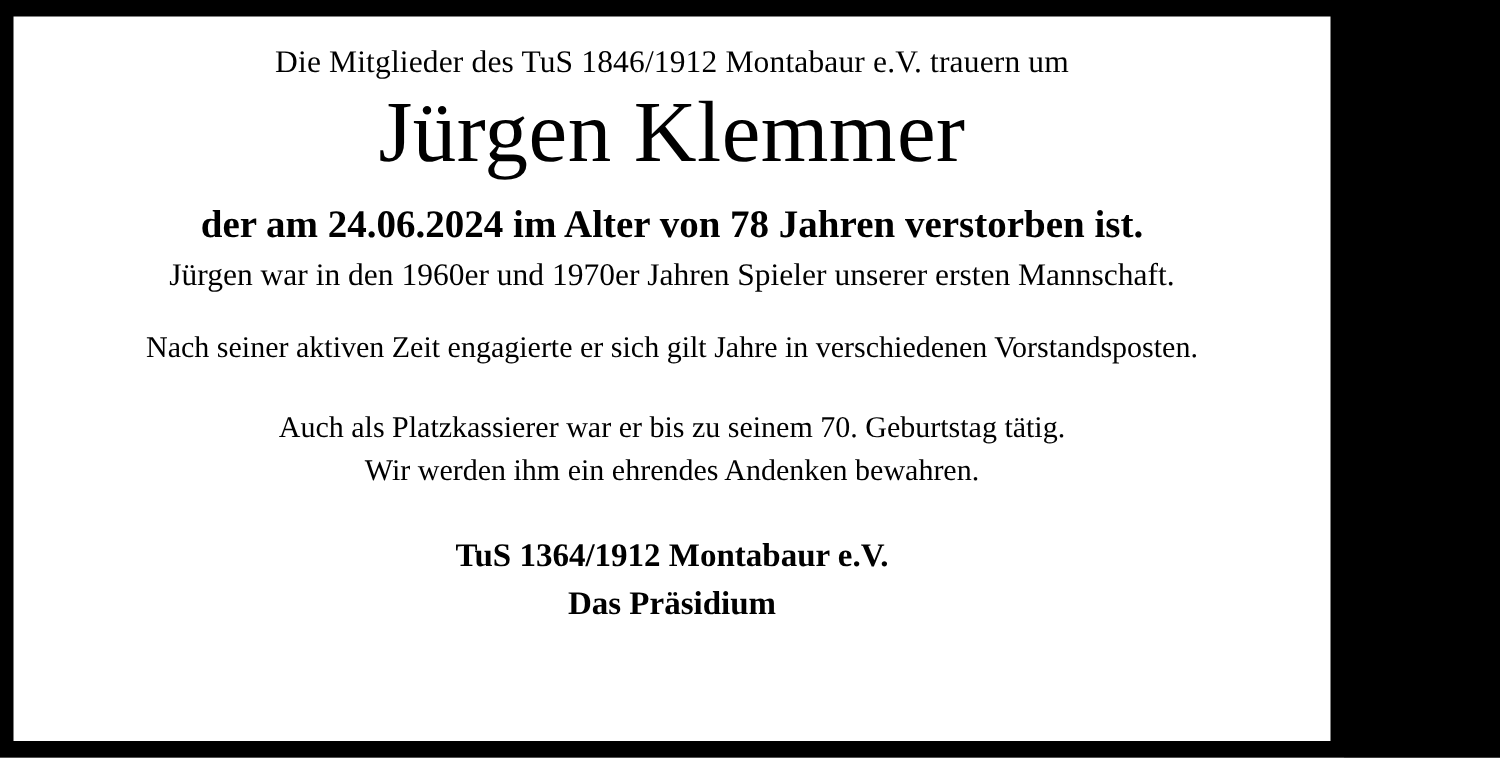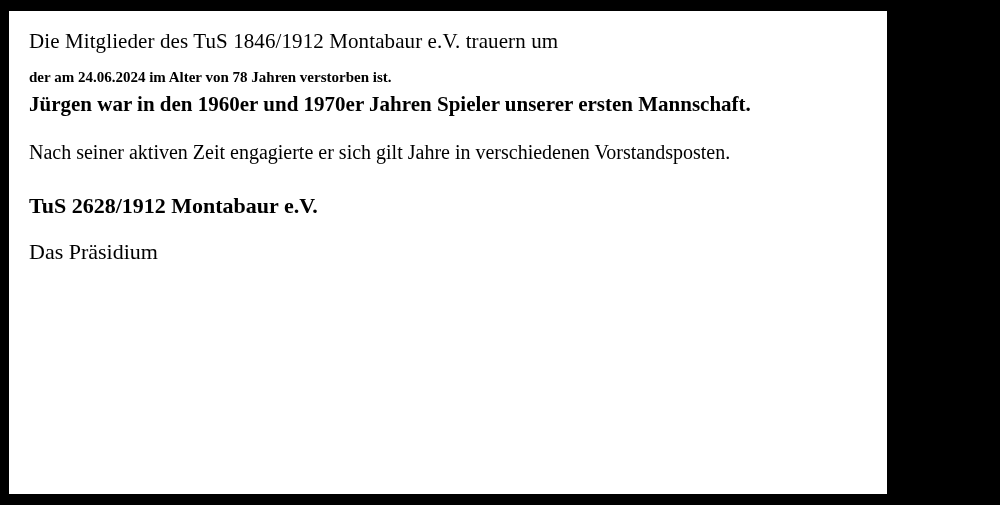--- a/index.html
+++ b/index.html
@@ -16,20 +16,21 @@
   .obituary {
     box-sizing: border-box;
     width: 896px;
     height: 505px;
     background: #ffffff;
     border-top: 11px solid #000000;
     border-bottom: 11px solid #000000;
     border-left: 9px solid #000000;
     border-right: 9px solid #000000;
     padding: 12px 20px 10px 20px;
+    text-align: center;
     display: block;
     overflow: hidden;
   }
   .intro {
     font-size: 21px;
     line-height: 1.2;
     margin-top: 6px;
     letter-spacing: 0.1px;
   }
   .role {
@@ -38,28 +39,28 @@
     margin-top: 10px;
     letter-spacing: 0.2px;
   }
   .name {
     font-size: 58px;
     line-height: 1.1;
     margin-top: 2px;
     letter-spacing: 0.3px;
   }
   .deathline {
-    font-size: 15px;
+    font-size: 26px;
     font-weight: bold;
     line-height: 1.25;
     margin-top: 14px;
   }
   .playerline {
     font-size: 21px;
-    font-weight: bold;
+    font-weight: normal;
     line-height: 1.25;
     margin-top: 4px;
   }
   .para1 {
     font-size: 20px;
     line-height: 1.3;
     margin-top: 22px;
   }
   .block2 {
     font-size: 20px;
@@ -70,40 +71,43 @@
     white-space: nowrap;
   }
   .club {
     font-size: 22px;
     font-weight: bold;
     line-height: 1.35;
     margin-top: 26px;
   }
   .board {
     font-size: 22px;
-    font-weight: normal;
+    font-weight: bold;
     line-height: 1.3;
-    margin-top: 17px;
+    margin-top: 4px;
   }
 </style>
 </head>
 <body>
 
 <div class="obituary">
 
   <div class="intro">Die Mitglieder des TuS 1846/1912 Montabaur e.V. trauern um</div>
 
 
+  <div class="name">Jürgen Klemmer</div>
 
   <div class="deathline">der am 24.06.2024 im Alter von 78 Jahren verstorben ist.</div>
 
   <div class="playerline">Jürgen war in den 1960er und 1970er Jahren Spieler unserer ersten Mannschaft.</div>
 
   <div class="para1">Nach seiner aktiven Zeit engagierte er sich gilt Jahre in verschiedenen Vorstandsposten.</div>
 
   <div class="block2">
+    <div>Auch als Platzkassierer war er bis zu seinem 70. Geburtstag tätig.</div>
+    <div>Wir werden ihm ein ehrendes Andenken bewahren.</div>
   </div>
 
-  <div class="club">TuS 2628/1912 Montabaur e.V.</div>
+  <div class="club">TuS 1364/1912 Montabaur e.V.</div>
 
   <div class="board">Das Präsidium</div>
 
 </div>
 
 </body></html>

